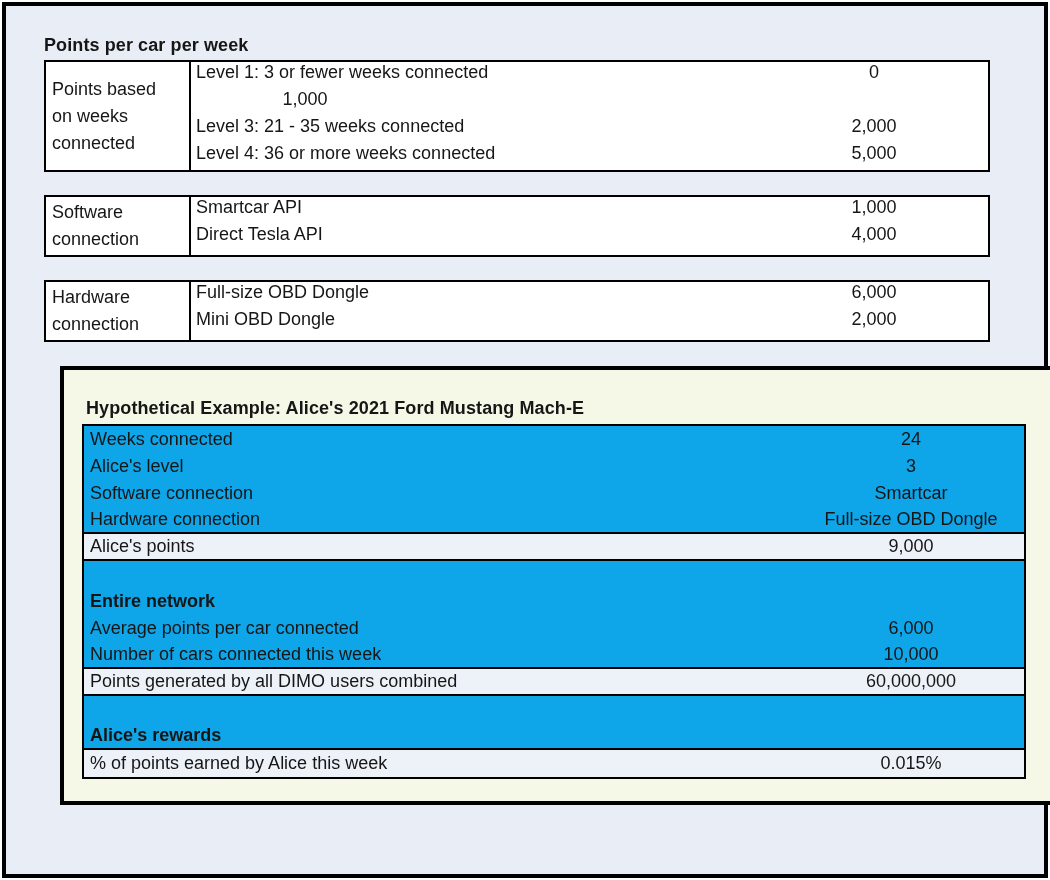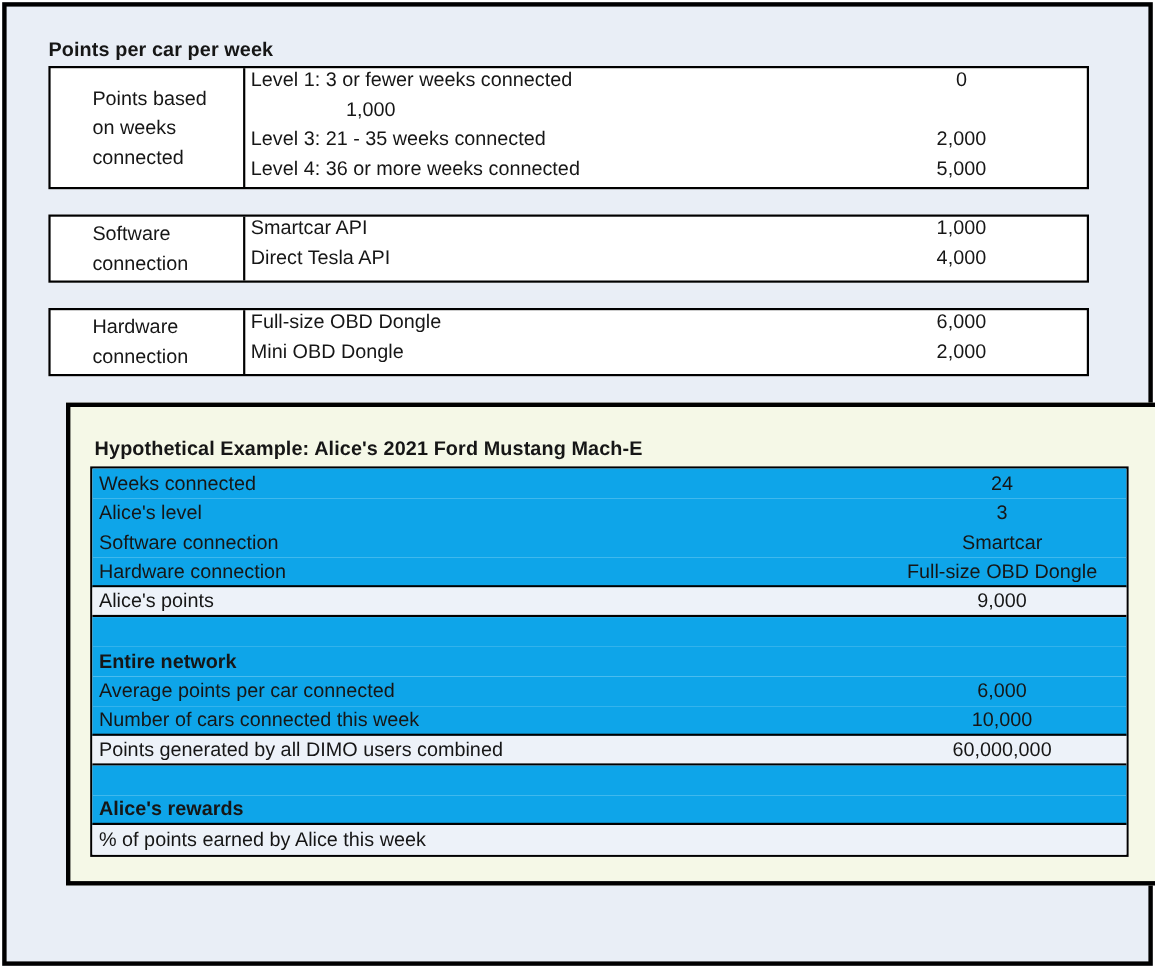--- a/index.html
+++ b/index.html
@@ -34,21 +34,20 @@
   }
   .tbl + .tbl { margin-top: 23px; }
   .label-cell {
     width: 145px;
     border-right: 2px solid #000;
     display: flex;
     align-items: center;
     padding: 2px 10px 2px 6px;
     font-size: 18px;
     line-height: 27px;
-    margin-left: 32px;
   }
   .content { flex: 1; padding: 0; }
   .prow {
     display: flex;
     height: 27px;
     align-items: flex-start;
     font-size: 18px;
   }
   .desc { flex: 1; padding-left: 5px; white-space: nowrap; }
   .val { width: 228px; text-align: center; white-space: nowrap; }
@@ -202,19 +201,20 @@
     <span class="eval"></span>
   </div>
 
   <div class="erow heading bb">
     <span class="elabel">Alice's rewards</span>
     <span class="eval"></span>
   </div>
 
   <div class="erow highlight">
     <span class="elabel">% of points earned by Alice this week</span>
+    <span class="eval">0.015%</span>
   </div>
 
 
 </div>
   </div>
 
 </div>
 
 </body></html>

